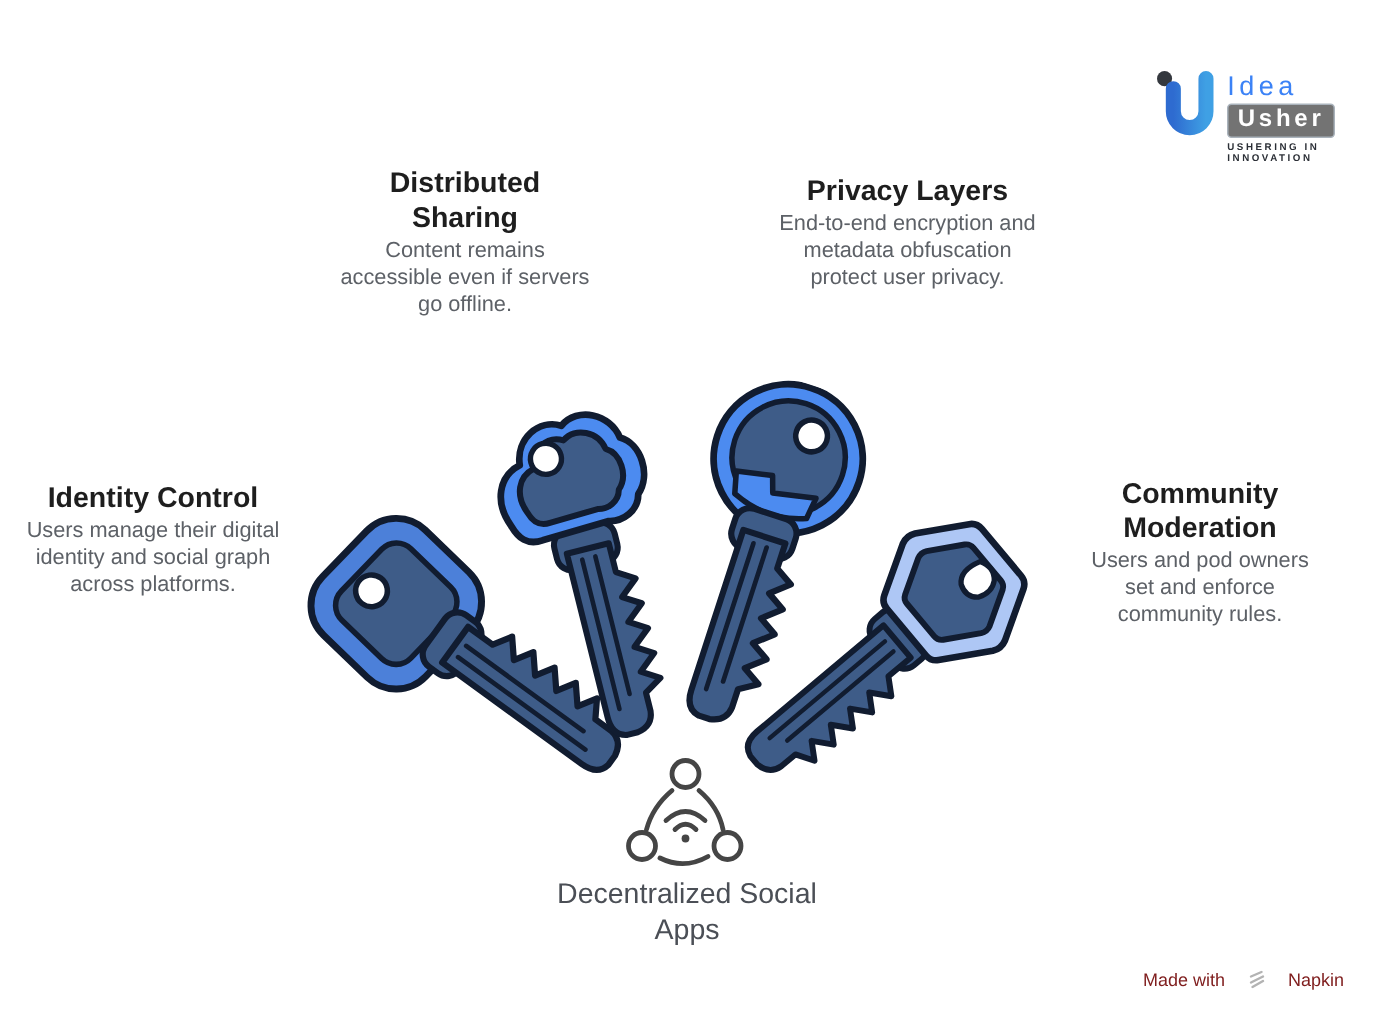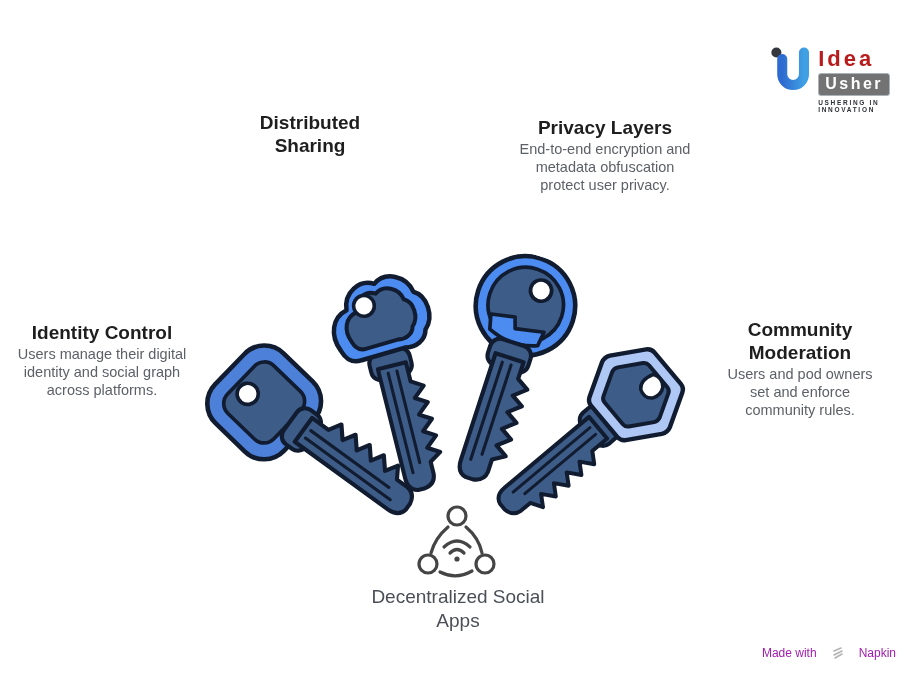--- a/index.html
+++ b/index.html
@@ -36,31 +36,31 @@
 
   .kline  { stroke:#111c30; }
   .kbody  { fill:#3e5c88; }
   .rim-steel { fill:#4c80d9; }
   .rim-bright{ fill:#4c8bf0; }
   .rim-peri  { fill:#aec7f5; }
 
   
   #logo { left:768px; top:40px; display:flex; align-items:flex-start; gap:5px; }
   .logo-col { display:flex; flex-direction:column; align-items:flex-start; }
-  .logo-idea { font-size:22px; font-weight:bold; color:#b91c1c; letter-spacing:3px; line-height:1; margin-top:8px; }
+  .logo-idea { font-size:18px; font-weight:normal; color:#3b82f6; letter-spacing:3px; line-height:1; margin-top:8px; }
   .logo-usher {
     margin-top:3px; background:#737373; border:1.5px solid #aab3bc; border-radius:3px;
     color:#ffffff; font-size:16px; font-weight:bold; letter-spacing:2.5px;
     padding:1px 6px 2px 6px; line-height:1.1;
   }
   .logo-tagline { margin-top:3px; font-size:6.5px; font-weight:bold; color:#2b2f36; letter-spacing:1.7px; }
 
   
   #footer { right:24px; top:646px; display:flex; align-items:center; gap:15px;
-            font-size:12px; color:#a21caf; }
+            font-size:12px; color:#7f1d1d; }
 </style>
 </head>
 <body>
 
 <div id="canvas">
 
   <div id="logo" class="abs">
     <svg width="54" height="60" viewBox="0 0 54 60">
       <defs>
         <linearGradient id="ugrad" x1="0" y1="0" x2="1" y2="0">
@@ -73,20 +73,21 @@
     </svg>
     <div class="logo-col">
       <span class="logo-idea">Idea</span>
       <span class="logo-usher">Usher</span>
       <span class="logo-tagline">USHERING IN INNOVATION</span>
     </div>
   </div>
 
   <div id="topic-distributed" class="abs align-r">
     <div class="topic-title">Distributed Sharing</div>
+    <div class="topic-body">Content remains accessible even if servers go offline.</div>
   </div>
 
   <div id="topic-privacy" class="abs align-l">
     <div class="topic-title nowrap">Privacy Layers</div>
     <div class="topic-body">End-to-end encryption and metadata obfuscation protect user privacy.</div>
   </div>
 
   <div id="topic-identity" class="abs align-r">
     <div class="topic-title nowrap">Identity Control</div>
     <div class="topic-body">Users manage their digital identity and social graph across platforms.</div>

